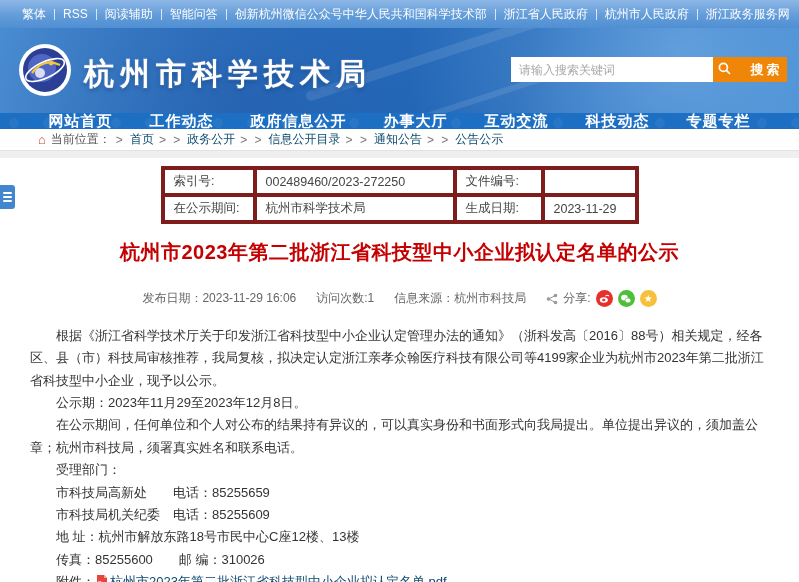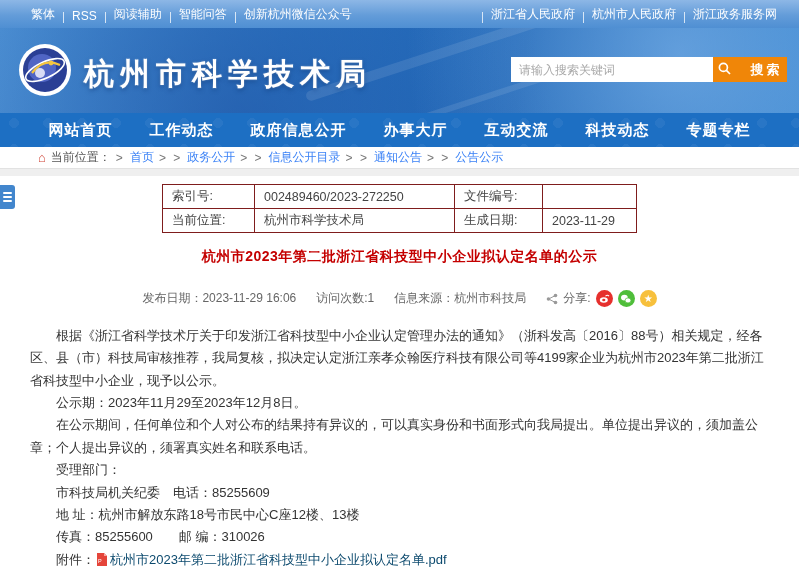--- a/index.html
+++ b/index.html
@@ -9,21 +9,21 @@
     background: #fff; position: relative;
   }
 
   
   .topbar {
     height: 28px;
     background: linear-gradient(180deg, #8db7e6 0%, #639cd9 55%, #4f8fd3 100%);
     display: flex; align-items: center; justify-content: space-between;
     padding: 0 12px 0 22px; font-size: 12px; color: #fff;
   }
-  .tb-group { display: flex; align-items: flex-end; margin-left: 9px; }
+  .tb-group { display: flex; align-items: center; }
   .tb-link { color: #fff; cursor: pointer; white-space: nowrap; }
   .tb-div { width: 1px; height: 11px; background: rgba(255,255,255,.75); margin: 0 8px; }
   .tb-sp { width: 10px; }
 
   
   .banner {
     height: 85px; position: relative;
     background:
       radial-gradient(circle at 85% 30%, rgba(140,190,240,.55) 0%, rgba(140,190,240,0) 40%),
       radial-gradient(circle at 30% 120%, rgba(30,80,160,.6) 0%, rgba(30,80,160,0) 55%),
@@ -56,66 +56,66 @@
   .search-btn {
     width: 74px; height: 25px; border: none; cursor: pointer;
     background: #f08608; color: #fff; font-size: 13px; font-weight: bold;
     display: flex; align-items: center; justify-content: center; gap: 20px;
     letter-spacing: 3px;
     font-family: "Liberation Sans", "DejaVu Sans", sans-serif;
   }
 
   
   .nav {
-    height: 34px;
+    height: 16px;
     background:
       radial-gradient(circle 8px at 14px 10px, rgba(255,255,255,.05) 60%, transparent 62%),
       #1d6fc3;
     background-size: 34px 26px, auto;
     display: flex; align-items: center; justify-content: space-around;
     padding: 0 30px;
   }
   .nav-item {
     color: #fff; font-size: 15px; font-weight: bold; cursor: pointer;
     white-space: nowrap; letter-spacing: 1px;
   }
 
   
   .breadcrumb {
     height: 21px; display: flex; align-items: center;
     padding-left: 38px; font-size: 12px; color: #555; background: #fff;
     gap: 5px;
   }
   .home-icon { color: #cf4436; font-size: 13px; line-height: 1; }
-  .crumb { color: #3b82f6; cursor: pointer; }
+  .crumb { color: #0c4a6e; cursor: pointer; }
   .crumb-sep { color: #777; letter-spacing: 2px; }
   .gray-strip { height: 8px; background: #efefef; border-top: 1px solid #e2e2e2; }
 
   
   .side-tab {
     position: absolute; left: 0; top: 185px; width: 15px; height: 24px;
     background: #4286cd; border-radius: 0 3px 3px 0; cursor: pointer;
     display: flex; flex-direction: column; justify-content: center; gap: 2px;
     padding: 0 3px;
   }
   .side-tab i { display:block; height: 2px; background: #fff; border-radius: 1px; }
 
   
   .content { padding: 6px 30px 0 30px; }
 
   table.doc-table { border-collapse: collapse; margin: 2px auto 0 auto; }
   .doc-table td {
-    border: 1px solid #7f1d1d; font-size: 12.5px; color: #444;
+    border: 4px solid #7f1d1d; font-size: 12.5px; color: #444;
     padding: 3px 9px; height: 22px; background: #fff; white-space: nowrap;
   }
   .c-l1 { width: 92px; }  .c-v1 { width: 200px; }
   .c-l2 { width: 88px; }  .c-v2 { width: 94px; }
 
   .article-title {
-    text-align: center; color: #c40000; font-size: 14px; font-weight: bold;
+    text-align: center; color: #c40000; font-size: 20px; font-weight: bold;
     margin: 15px 0 11px 0; letter-spacing: .5px;
   }
 
   .meta-row {
     display: flex; align-items: center; justify-content: center;
     gap: 20px; font-size: 12px; color: #666; padding-bottom: 9px; margin-top: 24px;
   }
   .meta-item { white-space: nowrap; }
   .share-box { display: flex; align-items: center; gap: 5px; text-align: right; }
   .share-ic { width: 17px; height: 17px; border-radius: 50%; display: inline-flex;
@@ -141,20 +141,21 @@
     <span class="tb-div"></span>
     <span class="tb-link">RSS</span>
     <span class="tb-div"></span>
     <span class="tb-link">阅读辅助</span>
     <span class="tb-div"></span>
     <span class="tb-link">智能问答</span>
     <span class="tb-div"></span>
     <span class="tb-link">创新杭州微信公众号</span>
   </div>
   <div class="tb-group">
+    <span class="tb-link">中华人民共和国科学技术部</span>
     <span class="tb-div"></span>
     <span class="tb-link">浙江省人民政府</span>
     <span class="tb-div"></span>
     <span class="tb-link">杭州市人民政府</span>
     <span class="tb-div"></span>
     <span class="tb-link">浙江政务服务网</span>
     <span class="tb-sp"></span>
 
   </div>
 </div>
@@ -224,21 +225,21 @@
 
   <table class="doc-table">
     <tbody>
         <tr>
       <td class="c-l1">索引号:</td>
       <td class="c-v1">002489460/2023-272250</td>
       <td class="c-l2">文件编号:</td>
       <td class="c-v2"></td>
     </tr>
     <tr>
-      <td class="c-l1">当前位置:</td>
+      <td class="c-l1">在公示期间:</td>
       <td class="c-v1">杭州市科学技术局</td>
       <td class="c-l2">生成日期:</td>
       <td class="c-v2">2023-11-29</td>
     </tr>
   </tbody>
     </table>
 
   <div class="article-title">杭州市2023年第二批浙江省科技型中小企业拟认定名单的公示</div>
 
   <div class="meta-row">
@@ -269,22 +270,23 @@
           <ellipse cx="8" cy="7.4" rx="2.9" ry="2.5" fill="#fff" stroke="#4fbe3a" stroke-width="0.7"></ellipse>
         </svg>
       </span>
       <span class="share-ic ic-qzone">★</span>
     </span>
   </div>
 
   <div class="body-text">
     <p class="indent">根据《浙江省科学技术厅关于印发浙江省科技型中小企业认定管理办法的通知》（浙科发高〔2016〕88号）相关规定，经各区、县（市）科技局审核推荐，我局复核，拟决定认定浙江亲孝众翰医疗科技有限公司等4199家企业为杭州市2023年第二批浙江省科技型中小企业，现予以公示。</p>
     <p class="indent">公示期：2023年11月29至2023年12月8日。</p>
-    <p class="indent">在公示期间，任何单位和个人对公布的结果持有异议的，可以真实身份和书面形式向我局提出。单位提出异议的，须加盖公章；个人提出异议的，须署真实姓名和联系电话。</p>
+    <p class="indent">在公示期间，任何单位和个人对公布的结果持有异议的，可以真实身份和书面形式向我局提出。单位提出异议的，须加盖公章；杭州市科技局，须署真实姓名和联系电话。</p>
     <p class="lead">受理部门：</p>
+    <p class="lead">市科技局高新处　　电话：85255659</p>
     <p class="lead">市科技局机关纪委　电话：85255609</p>
     <p class="lead">地 址：杭州市解放东路18号市民中心C座12楼、13楼</p>
     <p class="lead">传真：85255600　　邮 编：310026</p>
     <p class="lead">
       <span>附件：</span><span class="pdf-ic"><svg width="12" height="13" viewBox="0 0 12 13">
             <path d="M1 0 h7 l3 3 v10 h-10 z" fill="#e5453a"></path>
             <path d="M8 0 l3 3 h-3 z" fill="#f6a9a3"></path>
             <text x="2" y="10" font-size="5.5" fill="#fff" font-family="sans-serif">P</text>
           </svg></span><a class="attach-link">杭州市2023年第二批浙江省科技型中小企业拟认定名单.pdf</a>
     </p>

